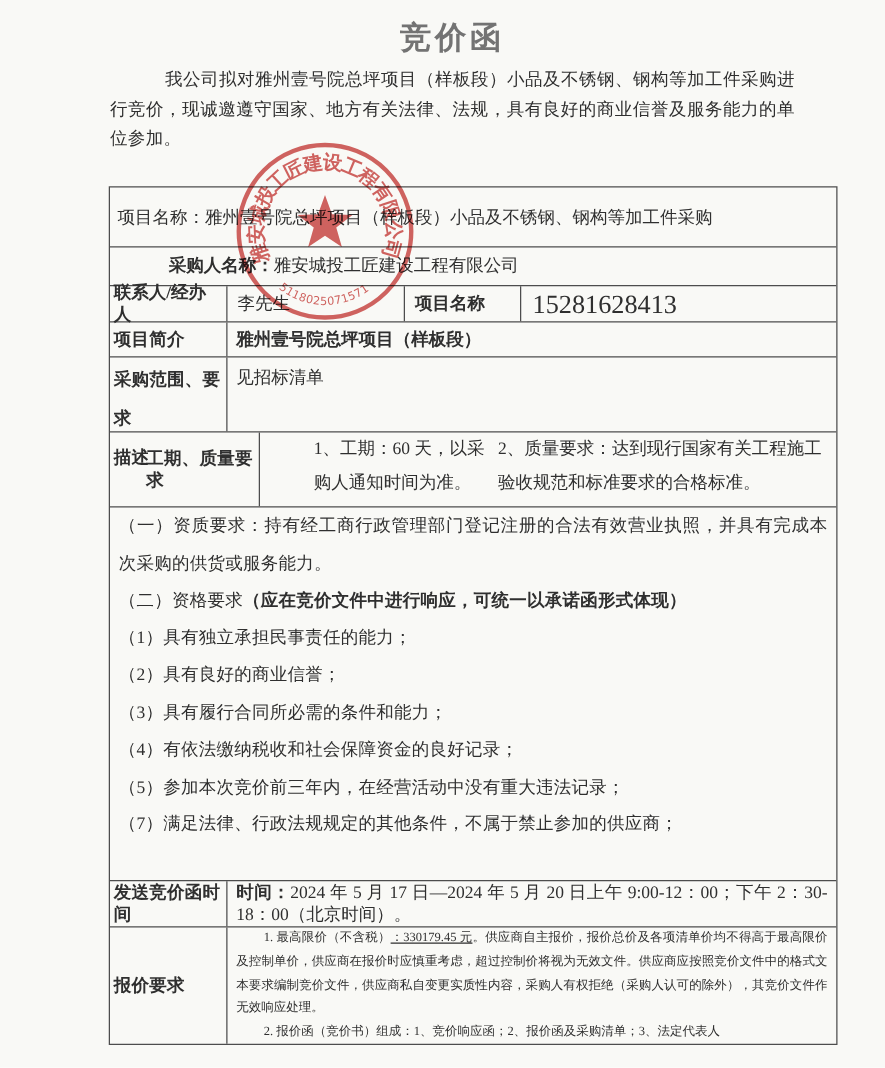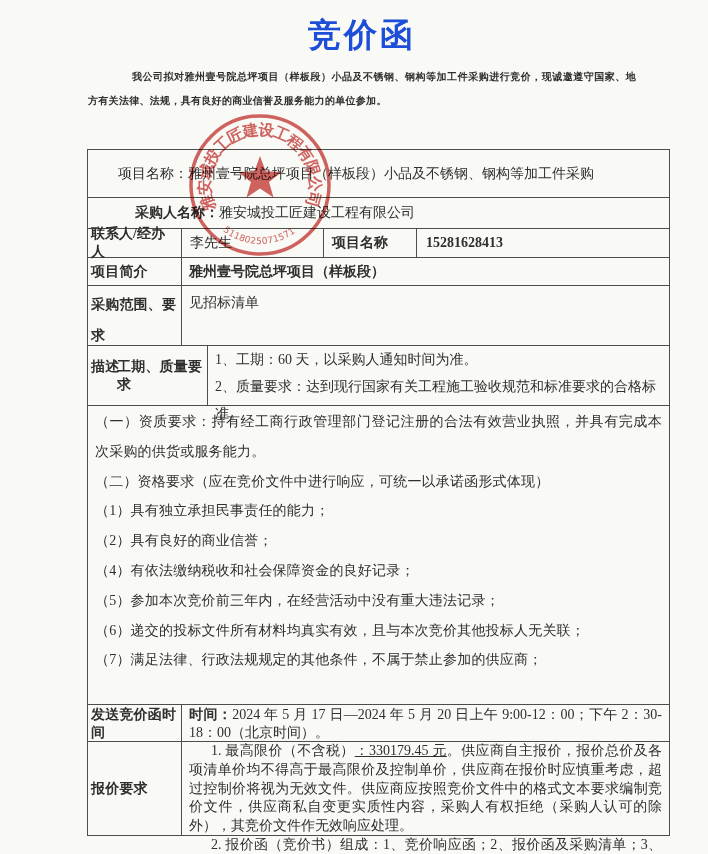--- a/index.html
+++ b/index.html
@@ -5,68 +5,68 @@
   html,body{margin:0;padding:0;}
   body{
     width:708px;height:854px;position:relative;overflow:hidden;
     background:#f9f9f6;
     font-family:"Liberation Serif","DejaVu Serif",serif;
     color:#2f2f2f;
   }
   .content{margin-left:88px;width:548px;}
   h1.title{
     margin:13px 0 7px 0;text-align:center;
-    font-size:33px;font-weight:700;letter-spacing:3px;color:#1d4ed8;
+    font-size:25px;font-weight:700;letter-spacing:3px;color:#737373;
   }
   p.intro{
-    margin:0;font-size:10px;line-height:23.6px;
-    text-align:justify;text-indent:44px;letter-spacing:.3px;font-weight:bold;
+    margin:0;font-size:14px;line-height:23.6px;
+    text-align:justify;text-indent:44px;letter-spacing:.3px;
   }
   .tbl{
     position:absolute;left:87px;top:149px;width:583px;
     border:1px solid #4d4d4d;box-sizing:border-box;
     font-size:14px;
   }
   .tr{display:flex;border-top:1px solid #4d4d4d;box-sizing:border-box;}
   .tr:first-child{border-top:none;}
   .td{box-sizing:border-box;}
   .lab{
     width:94px;flex:0 0 94px;border-right:1px solid #4d4d4d;
     font-weight:700;padding:0 3px;white-space:pre-line;letter-spacing:.2px;
   }
   .cnt{flex:1 1 auto;padding:0 7px;min-width:0;}
   .full{flex:1 1 auto;display:flex;align-items:center;padding:0 6px;}
   .bold{font-weight:700;margin-left:41px;}
-  .r1{height:47px;margin-left:24px;}
+  .r1{height:47px;}
   .r2{height:31px;}
   .r3{height:29px;}
   .r3 .c1{width:94px;flex:0 0 94px;border-right:1px solid #4d4d4d;font-weight:700;padding:0 3px;display:flex;align-items:center;}
   .r3 .c2{width:142px;flex:0 0 142px;border-right:1px solid #4d4d4d;padding:0 8px;display:flex;align-items:center;}
   .r3 .c3{width:93px;flex:0 0 93px;border-right:1px solid #4d4d4d;font-weight:700;padding:0 8px;display:flex;align-items:center;}
-  .r3 .c4{flex:1 1 auto;padding:0 9px;display:flex;align-items:center;font-size:14px;font-weight:bold;}
+  .r3 .c4{flex:1 1 auto;padding:0 9px;display:flex;align-items:center;font-size:21px;}
   .r4{height:28px;}
   .r4 .lab{display:flex;align-items:center;}
   .r4 .cnt{display:flex;align-items:center;font-weight:700;}
   .r5{height:60px;}
   .r5 .lab{line-height:31px;padding-top:3px;}
   .r5 .cnt{line-height:28px;padding-top:3px;}
   .r6{height:60px;}
   .r6 .lab{display:flex;align-items:center;margin-left:26px;}
-  .r6 .cnt{display:flex;flex-direction:column;}
+  .r6 .cnt{display:flex;flex-direction:row;margin-left:36px;}
   .r6 .cnt p{margin:0;line-height:27px;}
   .r7{height:299px;}
   .r7 .lab{display:flex;align-items:center;justify-content:center;text-align:center;line-height:30px;}
   .r7 .cnt{padding-top:1px;}
   .r7 .cnt p{margin:0;line-height:29.8px;text-align:justify;letter-spacing:.2px;}
   .r8{height:37px;}
   .r8 .lab{line-height:18.4px;padding-top:1px;}
   .r8 .cnt p{margin:0;line-height:18.4px;padding-top:1px;text-align:justify;}
   .r9{height:94px;}
   .r9 .lab{display:flex;align-items:center;}
-  .r9 .cnt{font-size:14px;}
+  .r9 .cnt{font-size:10px;}
   .r9 .cnt p{margin:0;line-height:18.8px;text-indent:22px;text-align:justify;}
   .stamp{
     position:absolute;left:180px;top:105px;width:160px;height:160px;
     opacity:.85;mix-blend-mode:multiply;pointer-events:none;
   }
   .stamp .cn-arc{font-family:"Liberation Serif","DejaVu Serif",serif;font-weight:700;}
   .stamp .num-arc{font-family:"DejaVu Sans",sans-serif;}
 </style>
 </head>
 <body>
@@ -116,26 +116,26 @@
       <div class="lab td">工期、质量要求</div>
       <div class="cnt td">
           <p><span>1、工期：60 天，以采购人通知时间为准。</span></p>
           <p><span>2、质量要求：达到现行国家有关工程施工验收规范和标准要求的合格标准。</span></p>
         </div>
     </div>
 
     <div class="tr r7">
       <div class="cnt td">
           <p><span>（一）资质要求：持有经工商行政管理部门登记注册的合法有效营业执照，并具有完成本次采购的供货或服务能力。</span></p>
-          <p><span>（二）资格要求</span><span style="font-weight: 400;">（应在竞价文件中进行响应，可统一以承诺函形式体现）</span></p>
+          <p><span>（二）资格要求</span><span style="font-weight: 700;">（应在竞价文件中进行响应，可统一以承诺函形式体现）</span></p>
           <p><span>（1）具有独立承担民事责任的能力；</span></p>
           <p><span>（2）具有良好的商业信誉；</span></p>
+          <p><span>（3）具有履行合同所必需的条件和能力；</span></p>
           <p><span>（4）有依法缴纳税收和社会保障资金的良好记录；</span></p>
           <p><span>（5）参加本次竞价前三年内，在经营活动中没有重大违法记录；</span></p>
-          <p><span>（6）递交的投标文件所有材料均真实有效，且与本次竞价其他投标人无关联；</span></p>
           <p><span>（7）满足法律、行政法规规定的其他条件，不属于禁止参加的供应商；</span></p>
         </div>
     </div>
 
     <div class="tr r8">
       <div class="lab td">发送竞价函时
 间</div>
       <div class="cnt td">
           <p><span style="font-weight: 700;">时间：</span><span>2024 年 5 月 17 日—2024 年 5 月 20 日上午 9:00-12：00；下午 2：30-18：00（北京时间）。</span></p>
         </div>

